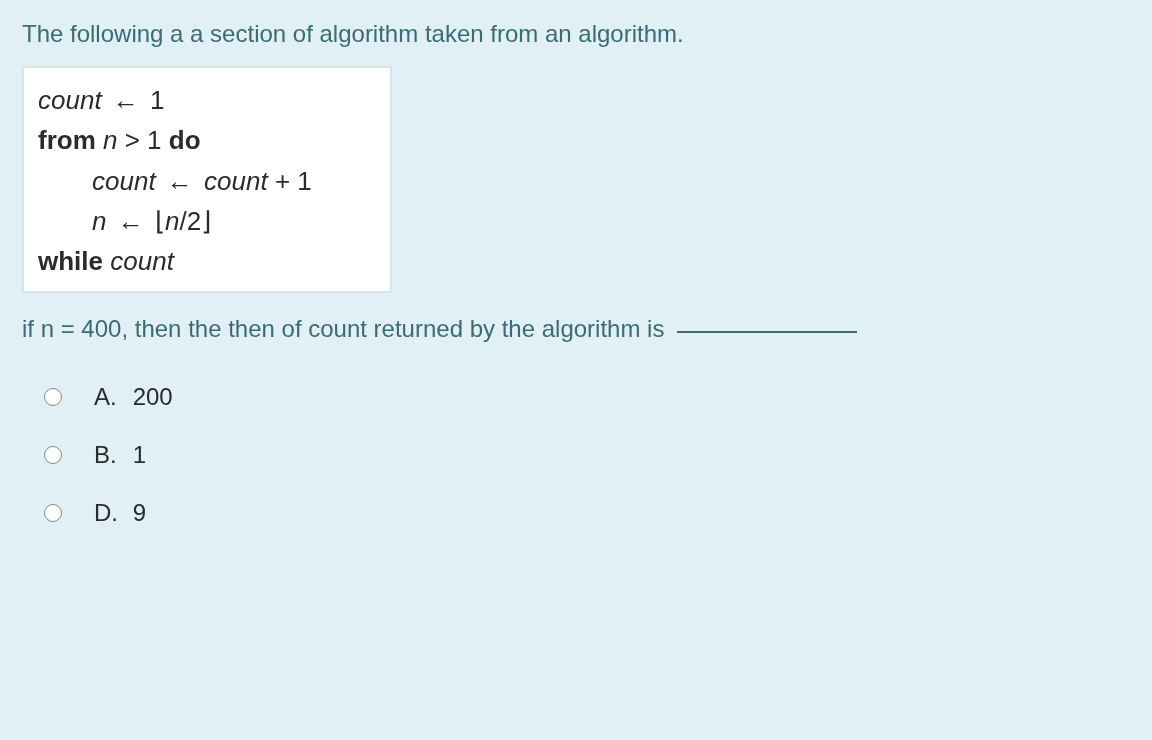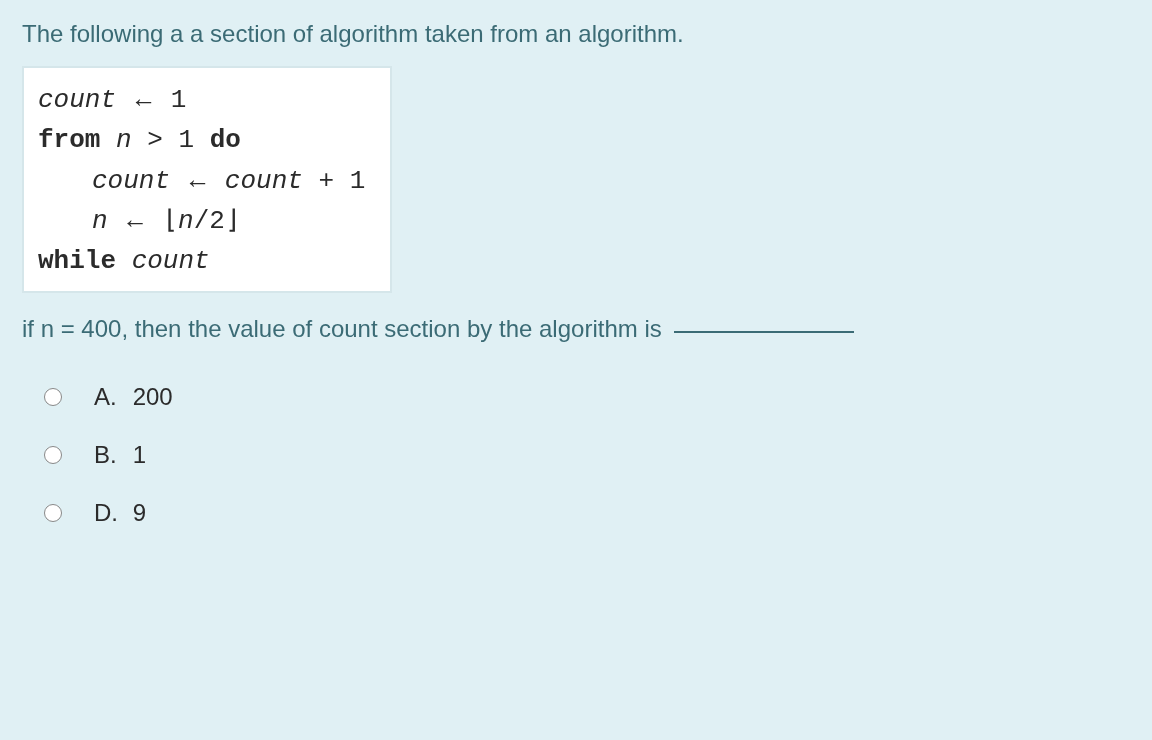--- a/index.html
+++ b/index.html
@@ -18,21 +18,21 @@
     }
     .intro-text {
       margin-bottom: 18px;
       font-weight: 400;
     }
     .code-block {
       background: #ffffff;
       border: 2px solid #d5e6ea;
       padding: 12px 14px 10px 14px;
       width: 370px;
-      font-family: Liberation Mono, monospace;
+      font-family: Liberation Sans, sans-serif;
       color: #2b2b2b;
       font-size: 26px;
       line-height: 1.55;
       margin-bottom: 22px;
     }
     .code-line {
       white-space: nowrap;
     }
     .indent {
       padding-left: 54px;
@@ -117,21 +117,21 @@
     <span class="arrow">←</span>
     <span>⌊</span><span class="var">n</span><span>/2</span><span>⌋</span>
   </div>
   <div class="code-line">
     <span class="kw">while</span>
     <span class="var">count</span>
   </div>
 </div>
 
 <div class="question-text">
-  <span>if n = 400, then the value of count section by the algorithm is </span><span class="blank"></span>
+  <span>if n = 400, then the then of count returned by the algorithm is </span><span class="blank"></span>
 </div>
 
 <div class="options">
   <div class="option-row">
     <input type="radio" name="ans" class="radio" style="">
     <span class="option-label">
       <span class="opt-letter">A.</span>
       <span>200</span>
     </span>
   </div>

